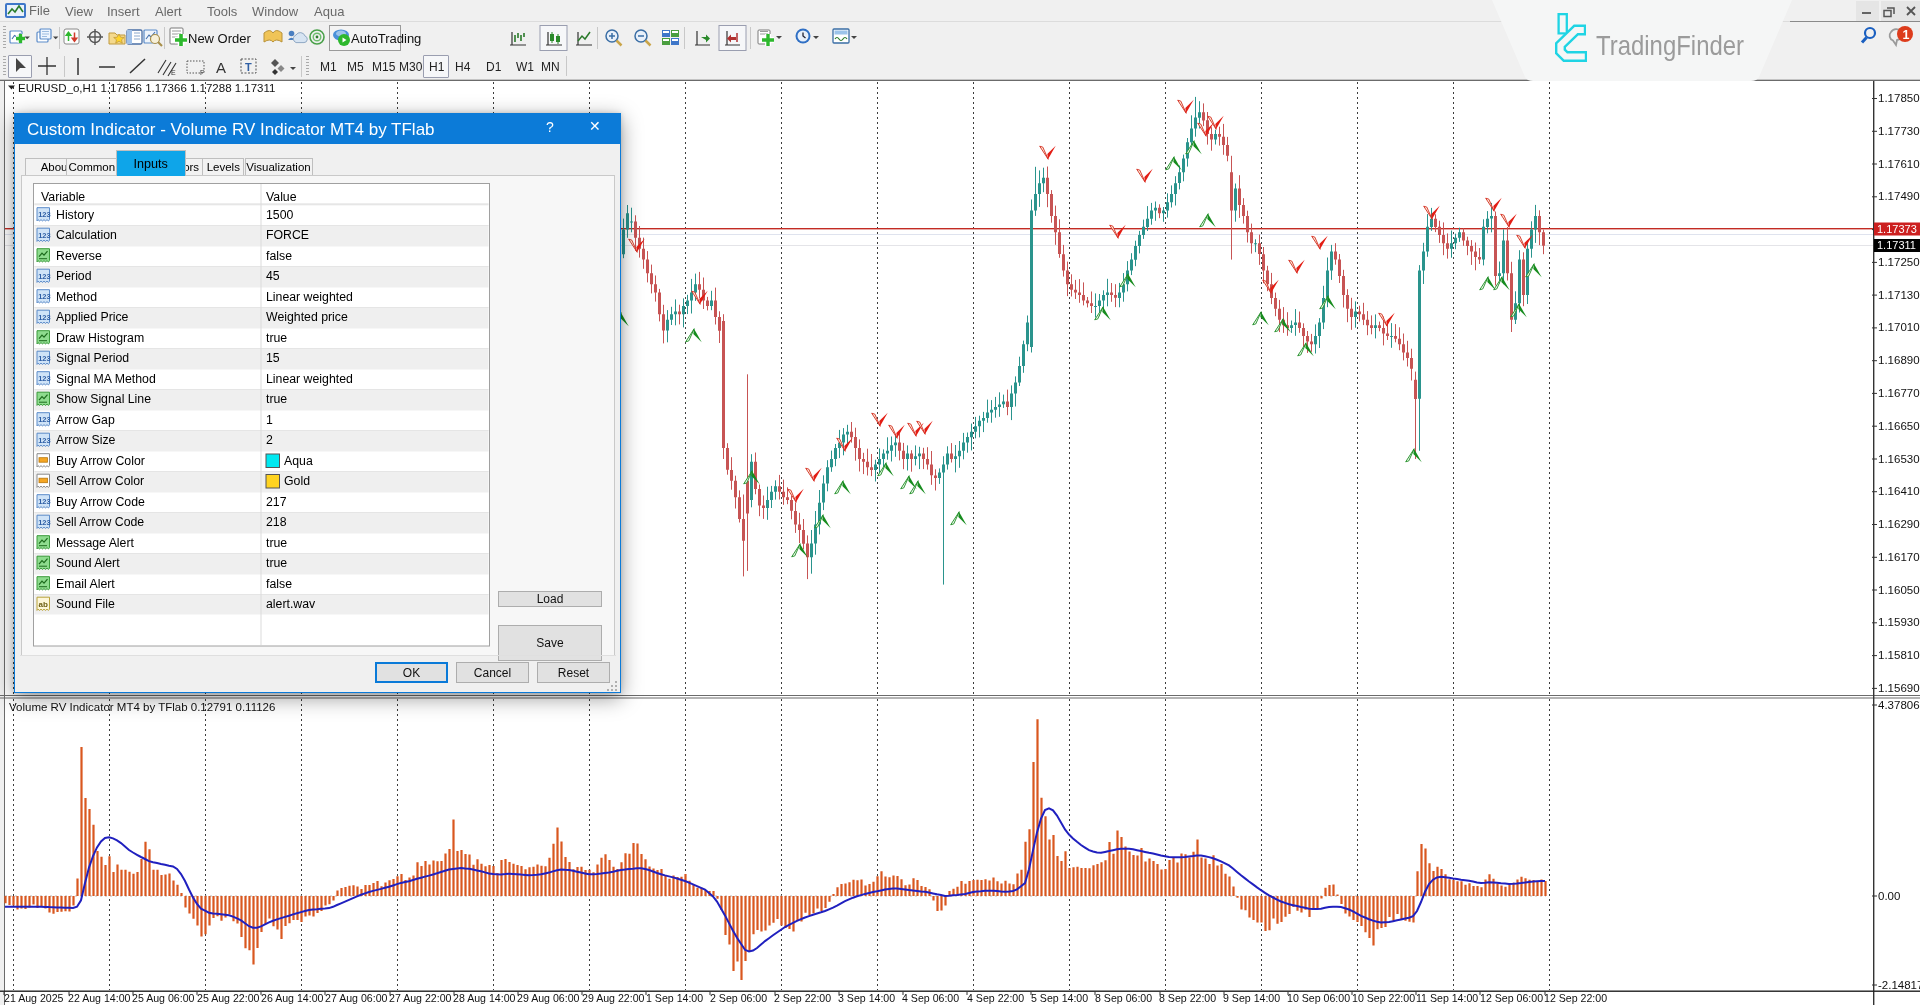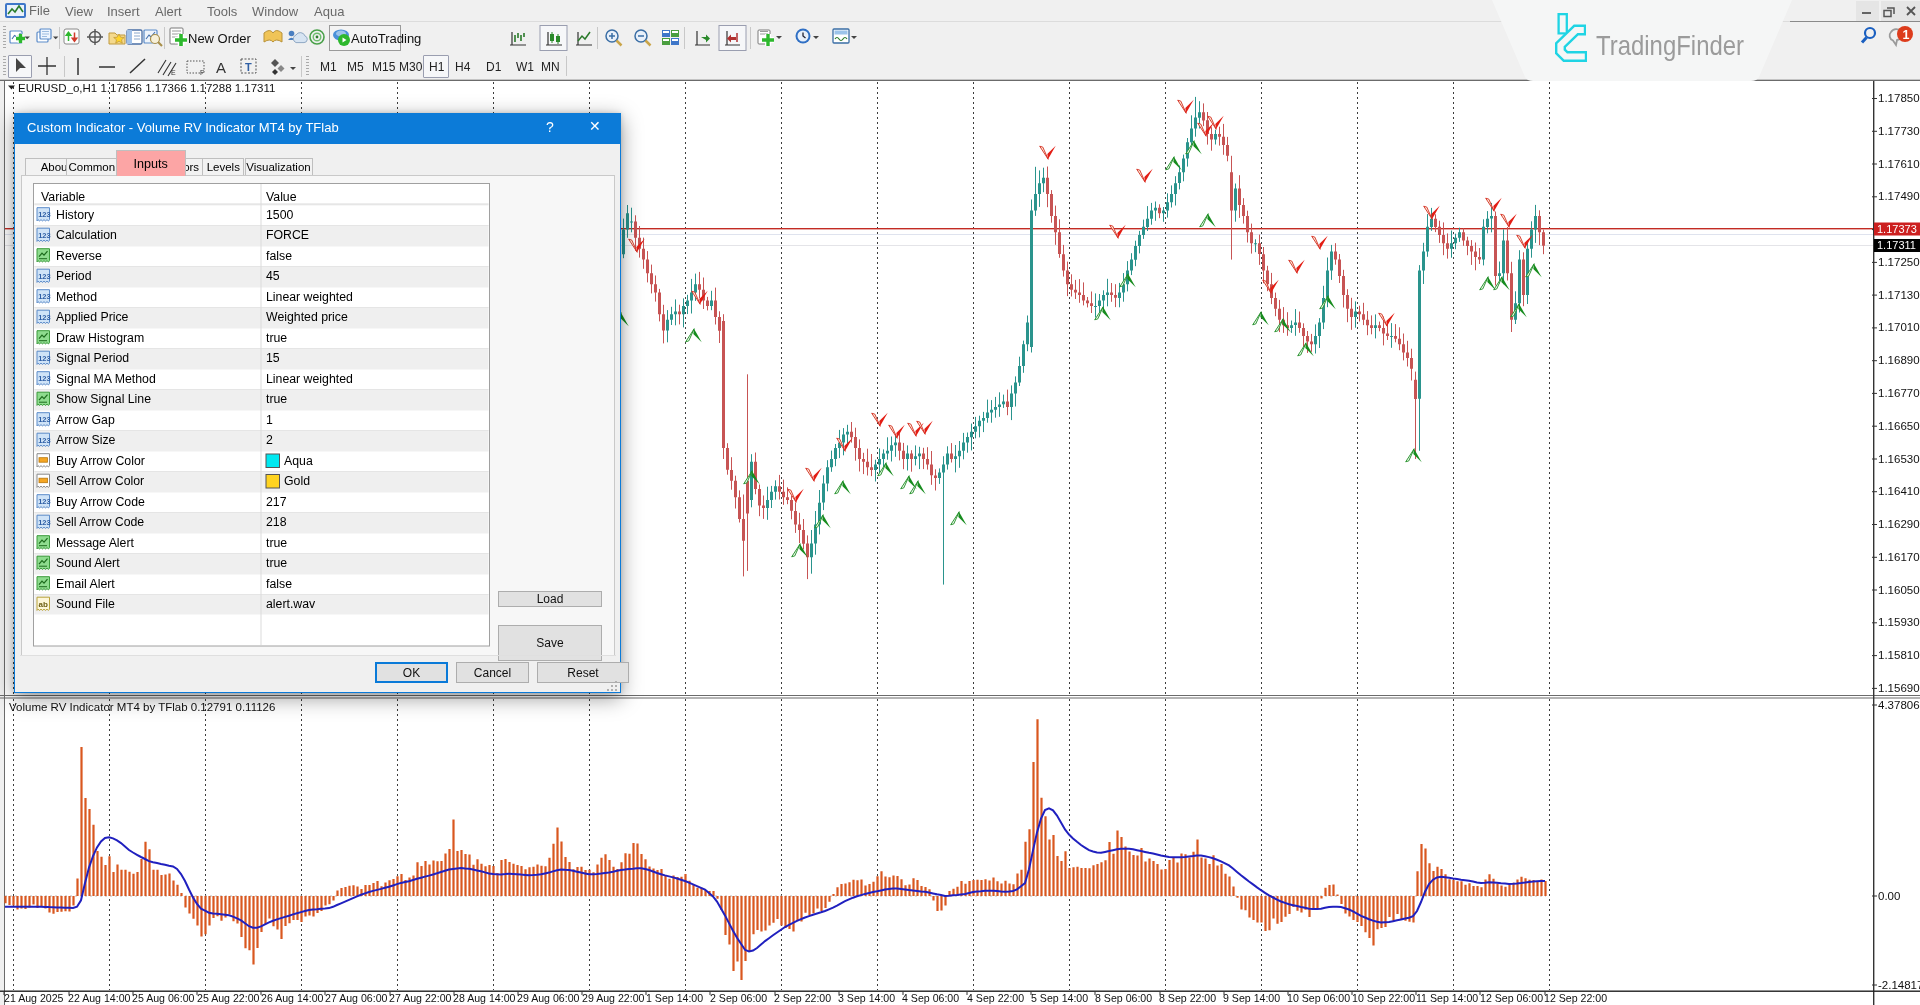--- a/index.html
+++ b/index.html
@@ -480,36 +480,36 @@
 <div class="tf" style="left:429px">H1</div>
 <div class="tf" style="left:455px">H4</div>
 <div class="tf" style="left:486px">D1</div>
 <div class="tf" style="left:516px">W1</div>
 <div class="tf" style="left:541px">MN</div>
 <div class="abs" style="left:566px;top:56px;width:1px;height:20px;background:#c8c8c8"></div>
 
 <div class="abs" style="left:14px;top:113px;width:607px;height:580px;background:#f0f0f0;z-index:20;
 border:1px solid #0a7ad8;box-shadow:0 5px 20px rgba(0,0,0,.40),0 0 5px rgba(0,0,0,.15)">
  <div class="abs" style="left:-1px;top:-1px;width:607px;height:31px;background:#0c7bd8"></div>
- <div class="abs" style="left:12px;top:6px;font-size:13px;color:#fff">Custom Indicator - Volume RV Indicator MT4 by TFlab</div>
+ <div class="abs" style="left:12px;top:6px;font-size:17px;color:#fff">Custom Indicator - Volume RV Indicator MT4 by TFlab</div>
  <div class="abs" style="left:531px;top:5px;font-size:14px;color:#fff">?</div>
  <div class="abs" style="left:574px;top:4px;font-size:14px;color:#fff">✕</div>
  <div class="tab" style="left:9.7px;width:62px">About</div>
     <div class="tab" style="left:50.8px;width:52px">Common</div>
     <div class="tab" style="left:147.5px;width:40px">Colors</div>
     <div class="tab" style="left:187.3px;width:42px">Levels</div>
     <div class="tab" style="left:229.5px;width:68px">Visualization</div>
- <div class="tab" style="left:100.7px;width:70px;top:36px;height:26px;background:#fca5a5;z-index:3;font-size:12.6px">Inputs</div>
+ <div class="tab" style="left:100.7px;width:70px;top:36px;height:26px;background:#0ea5e9;z-index:3;font-size:12.6px">Inputs</div>
  <div class="abs" style="left:6px;top:61px;width:594px;height:481px;background:#f7f7f7;border:1px solid #c9c9c9"></div>
  <div class="btn" style="left:483px;top:477px;width:104px;height:16px">Load</div>
  <div class="btn" style="left:483px;top:511px;width:104px;height:36px">Save</div>
  <div class="abs" style="left:5px;top:541px;width:596px;height:1px;background:#dfdfdf"></div>
  <div class="btn" style="left:360px;top:548px;width:73px;height:21px;border:2px solid #0a7ad8">OK</div>
  <div class="btn" style="left:441px;top:548px;width:73px;height:21px">Cancel</div>
- <div class="btn" style="left:522px;top:548px;width:92px;height:21px">Reset</div>
+ <div class="btn" style="left:522px;top:548px;width:73px;height:21px">Reset</div>
  <svg class="abs" xmlns="http://www.w3.org/2000/svg" style="left:592px;top:567px" width="12" height="12">
   <g fill="#b0b0b0">
         <rect x="8" y="8" width="2" height="2"></rect>
         <rect x="8" y="4" width="2" height="2"></rect>
         <rect x="8" y="0" width="2" height="2"></rect>
         <rect x="4" y="8" width="2" height="2"></rect>
         <rect x="4" y="4" width="2" height="2"></rect>
         <rect x="0" y="8" width="2" height="2"></rect>
       </g>
  </svg>

